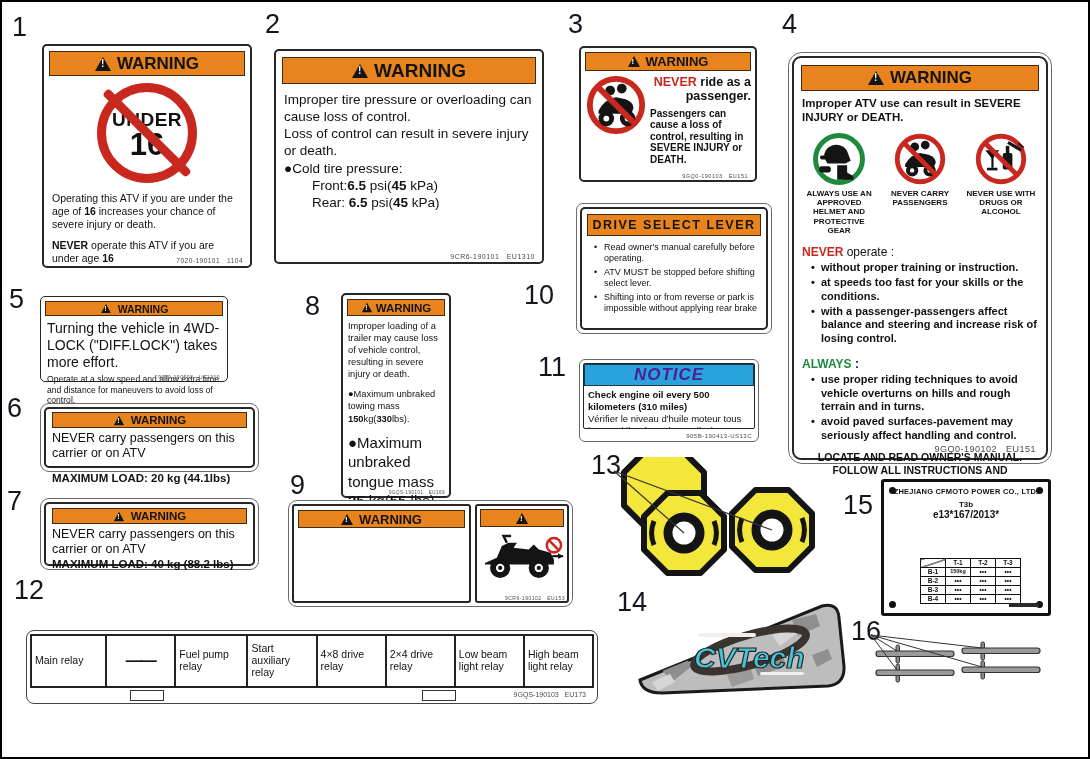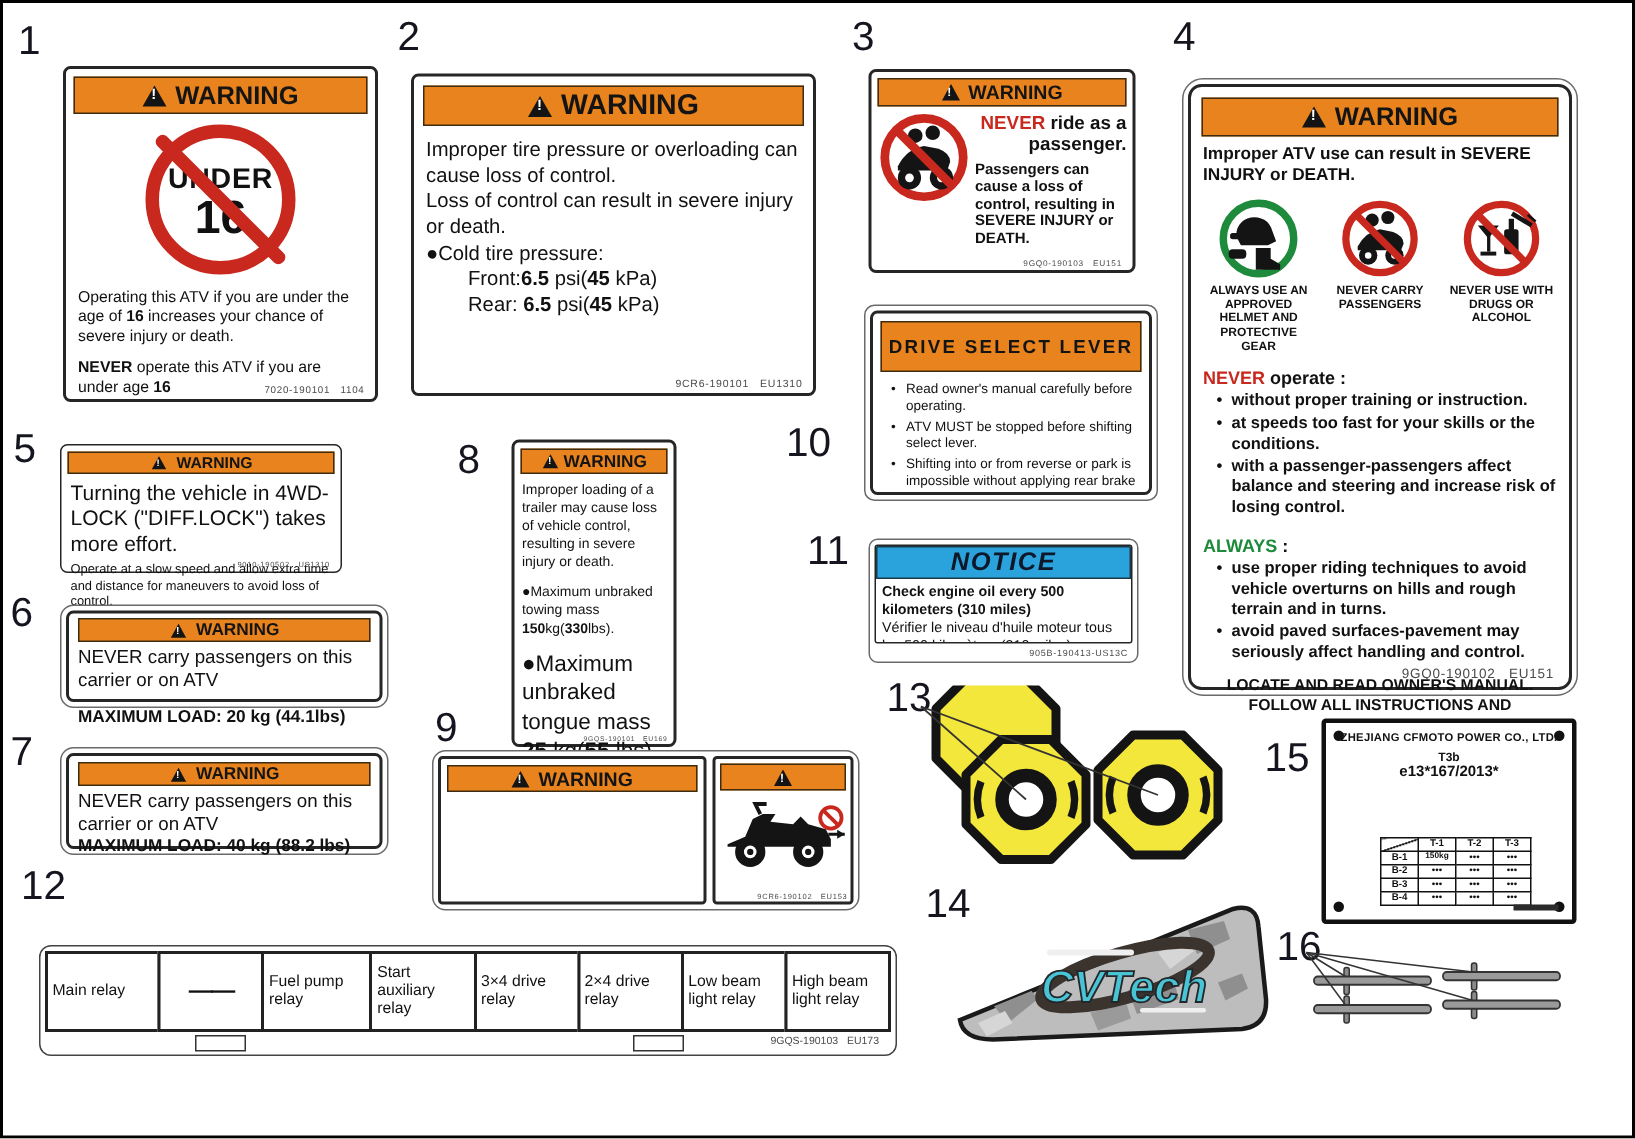--- a/index.html
+++ b/index.html
@@ -5,21 +5,21 @@
   html,body{margin:0;padding:0;background:#e9e9e9;}
   .page{position:relative;width:1090px;height:759px;background:#fff;border:2px solid #000;
         box-sizing:border-box;font-family:"Liberation Sans",sans-serif;color:#111;overflow:hidden;}
   .callout{position:absolute;font-size:27px;color:#15151f;line-height:1;}
   .label{position:absolute;background:#fff;border:2px solid #262626;border-radius:5px;box-sizing:border-box;}
   .outer{position:absolute;border:1px solid #6a6a6a;border-radius:9px;box-sizing:border-box;padding:3px;background:#fff;}
   .outer > .label{position:relative;width:100%;height:100%;left:0;top:0;}
   .hdr{background:#E8831D;border:1px solid #3f2c10;display:flex;align-items:center;justify-content:center;
        gap:6px;font-weight:bold;color:#141414;box-sizing:border-box;}
   .hdrblue{background:#2AA2DC;border:1px solid #1b3a4a;display:flex;align-items:center;justify-content:center;
-       font-weight:bold;font-style:italic;color:#0f172a;box-sizing:border-box;letter-spacing:1px;}
+       font-weight:bold;font-style:italic;color:#4c1d95;box-sizing:border-box;letter-spacing:1px;}
   .tri{width:0;height:0;border-left:8px solid transparent;border-right:8px solid transparent;
        border-bottom:14px solid #141414;position:relative;display:inline-block;}
   .tri::after{content:"!";position:absolute;left:-2px;top:2px;color:#fff;font-weight:bold;font-size:10px;line-height:1;}
   .tri.sm{border-left-width:6px;border-right-width:6px;border-bottom-width:11px;}
   .tri.sm::after{font-size:8px;left:-2px;top:2px;}
   .code{position:absolute;right:7px;bottom:2px;font-size:7px;color:#4a4a4a;letter-spacing:.5px;white-space:pre;}
   p{margin:0;}
   .bl{list-style:none;margin:2px 0 0 0;padding:0;}
   .bl li{position:relative;padding-left:11px;line-height:1.22;margin-top:2px;}
   .bl li::before{content:"•";position:absolute;left:1px;}
@@ -159,21 +159,21 @@
             <rect x="16" y="42" width="12" height="3" fill="#141414"></rect>
             <rect x="34" y="25" width="11" height="19" rx="2" fill="#141414"></rect>
             <rect x="37.5" y="17" width="4" height="9" fill="#141414"></rect>
             <line x1="40" y1="13" x2="55" y2="22" stroke="#141414" stroke-width="3.5"></line>
             <line x1="52" y1="14" x2="58" y2="19" stroke="#141414" stroke-width="2"></line>
             <line x1="14" y1="14" x2="50" y2="50" stroke="#C8281E" stroke-width="5.5"></line>
           </svg>
           <div class="icap">NEVER USE WITH DRUGS OR ALCOHOL</div>
         </div>
       </div>
-      <p style="font-size:12px;margin:9px 1px 0"><span style="font-weight: bold; color: rgb(200, 40, 30);">NEVER</span><span style="font-weight: bold;"> operate :</span></p>
+      <p style="font-size:12px;margin:9px 1px 0"><span style="font-weight: bold; color: rgb(200, 40, 30);">NEVER</span><span style="font-weight: normal;"> operate :</span></p>
       <ul class="bl" style="font-size:11px;font-weight:bold;margin-left:9px">
         <li>without proper training or instruction.</li>
         <li>at speeds too fast for your skills or the conditions.</li>
         <li>with a passenger-passengers affect balance and steering and increase risk of losing control.</li>
       </ul>
       <p style="font-size:12px;margin:12px 1px 0"><span style="font-weight: bold; color: rgb(30, 138, 60);">ALWAYS</span><span style="font-weight: bold;"> :</span></p>
       <ul class="bl" style="font-size:11px;font-weight:bold;margin-left:9px">
         <li>use proper riding techniques to avoid vehicle overturns on hills and rough terrain and in turns.</li>
         <li>avoid paved surfaces-pavement may seriously affect handling and control.</li>
       </ul>
@@ -252,21 +252,21 @@
           <line x1="86" y1="28" x2="99" y2="28" stroke="#141414" stroke-width="2.5"></line>
           <path d="M99 28 l-6 -3.5 v7 z" fill="#141414"></path>
         </svg>
         <div class="code" style="font-size:5px;bottom:0;right:2px">9CR6-190102   EU153</div>
       </div>
     </div>
   </div>
 
   <div class="outer" style="left:574px;top:201px;width:196px;height:131px;border-radius:7px">
     <div class="label" style="padding:5px">
-      <div class="hdr" style="height:34px;font-size:12.5px;letter-spacing:1.5px">
+      <div class="hdr" style="height:22px;font-size:12.5px;letter-spacing:1.5px">
         <span>DRIVE SELECT LEVER</span>
       </div>
       <ul class="bl" style="font-size:9px;margin:6px 2px 0 6px">
         <li style="margin-top:3px">Read owner's manual carefully before operating.</li>
         <li style="margin-top:3px">ATV MUST be stopped before shifting select lever.</li>
         <li style="margin-top:3px">Shifting into or from reverse or park is impossible without applying rear brake</li>
       </ul>
     </div>
   </div>
 
@@ -290,21 +290,21 @@
         <div class="rcell" style="justify-content:center;font-weight:bold;font-size:16px;letter-spacing:-1px">
             <span>——</span>
           </div>
         <div class="rcell" style="flex:1.05">
             <span>Fuel pump relay</span>
           </div>
         <div class="rcell">
             <span>Start auxiliary relay</span>
           </div>
         <div class="rcell">
-            <span>3×4 drive relay</span>
+            <span>4×8 drive relay</span>
           </div>
         <div class="rcell">
             <span>2×4 drive relay</span>
           </div>
         <div class="rcell">
             <span>Low beam light relay</span>
           </div>
         <div class="rcell">
             <span>High beam light relay</span>
           </div>

